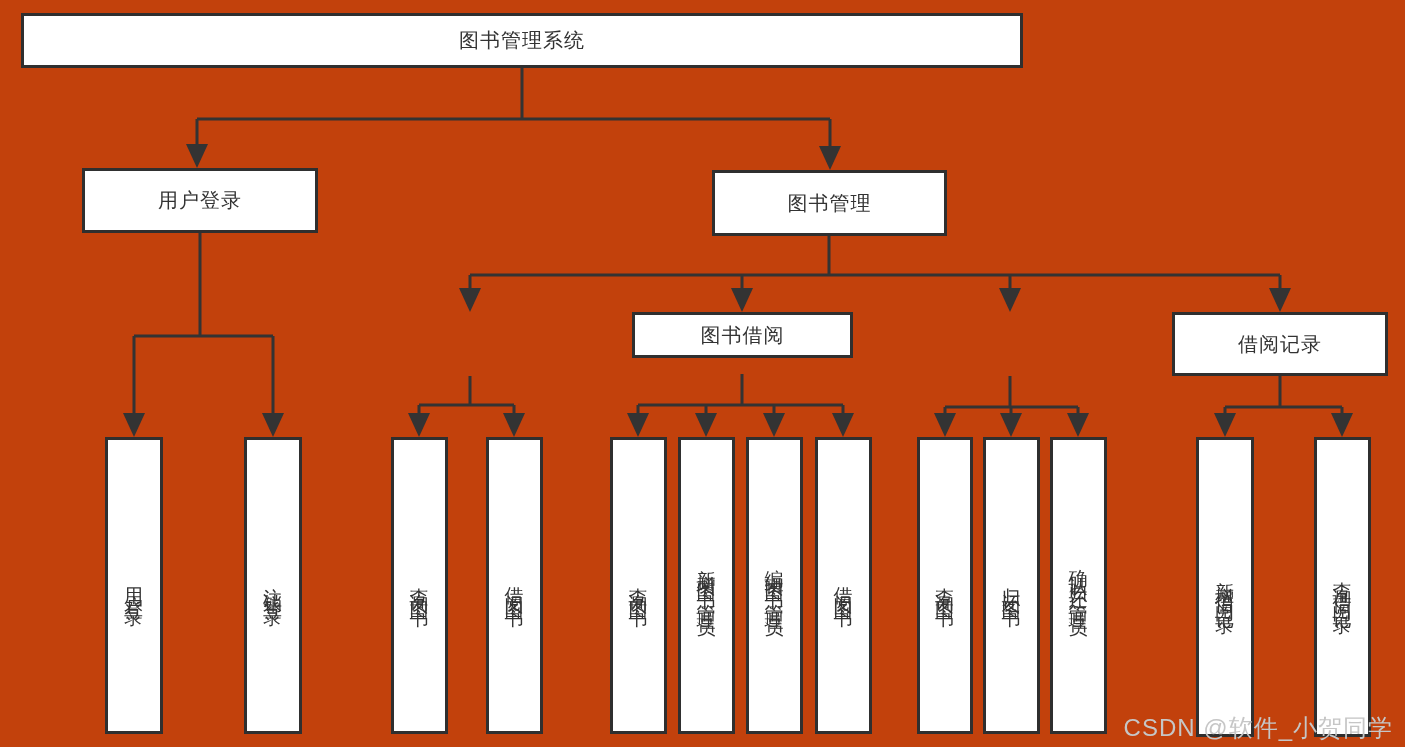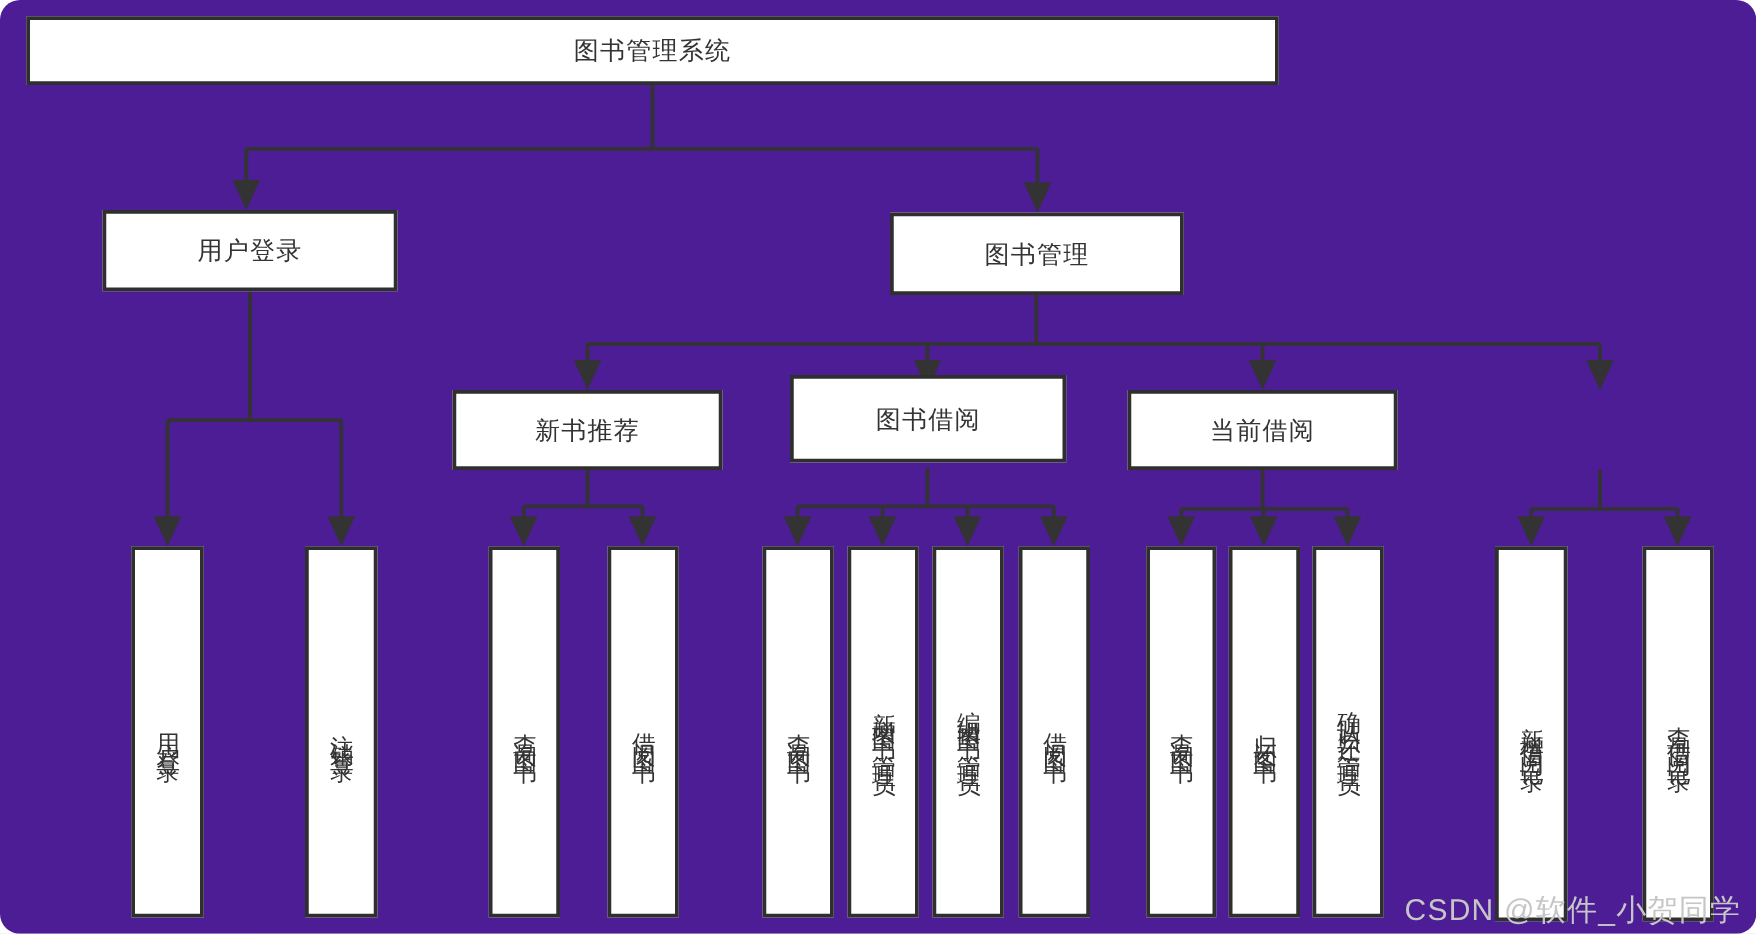--- a/index.html
+++ b/index.html
@@ -1,22 +1,21 @@
 <!DOCTYPE html>
 <html><head>
 <meta charset="utf-8">
 <style>
   html,body{margin:0;padding:0;background:#ffffff;}
   .canvas{
     position:relative;
     width:1405px;height:747px;
-    background:#4c1d95;
+    background:#c2410c;
     font-family:"Liberation Sans","DejaVu Sans",sans-serif;
     overflow:hidden;
-    border-radius:16px;
   }
   .connectors{position:absolute;left:0;top:0;width:1405px;height:747px;pointer-events:none;}
   .node{
     position:absolute;
     background:#ffffff;
     border:3px solid #2f2f2f;
     box-sizing:border-box;
     display:flex;align-items:center;justify-content:center;
     color:#333333;
     font-size:20px;
@@ -99,28 +98,25 @@
     <span>图书管理系统</span>
   </div>
 
   <div class="node" style="left:82px;top:168px;width:236px;height:65px;">
     <span>用户登录</span>
   </div>
   <div class="node" style="left:712px;top:170px;width:235px;height:66px;">
     <span>图书管理</span>
   </div>
 
-  <div class="node" style="left:362px;top:312px;width:216px;height:64px;">
-    <span>新书推荐</span>
-  </div>
-  <div class="node" style="left:632px;top:300px;width:221px;height:70px;">
+  <div class="node" style="left:632px;top:312px;width:221px;height:46px;">
     <span>图书借阅</span>
   </div>
-  <div class="node" style="left:902px;top:312px;width:216px;height:64px;">
-    <span>当前借阅</span>
+  <div class="node" style="left:1172px;top:312px;width:216px;height:64px;">
+    <span>借阅记录</span>
   </div>
 
   <div class="vnode" style="left:105px;top:437px;width:58px;height:297px;">
     <span class="vtext">用户登录</span>
   </div>
   <div class="vnode" style="left:244px;top:437px;width:58px;height:297px;">
     <span class="vtext">注销登录</span>
   </div>
 
   <div class="vnode" style="left:391px;top:437px;width:57px;height:297px;">

